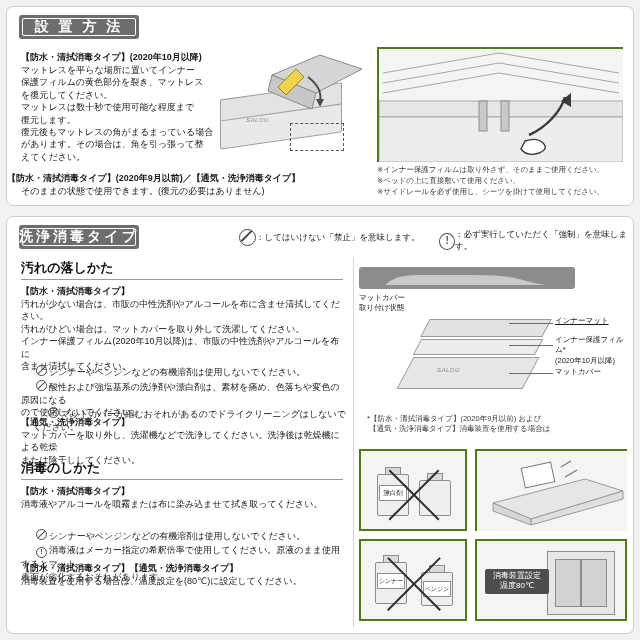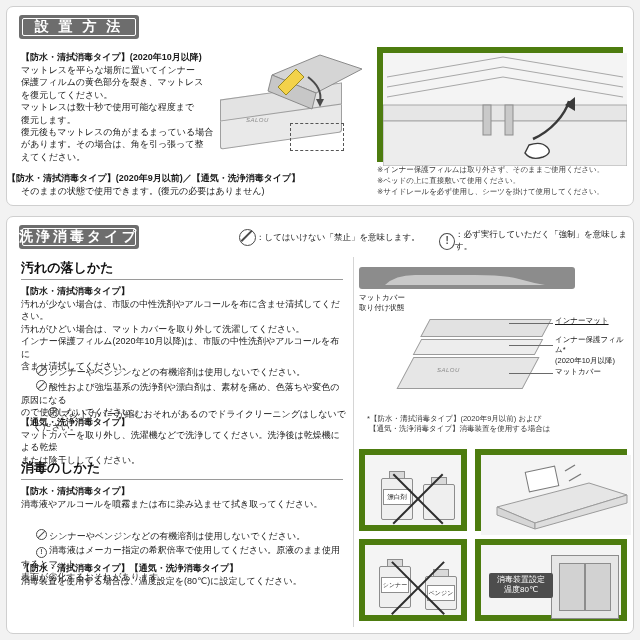--- a/index.html
+++ b/index.html
@@ -85,21 +85,21 @@
     content:"";position:absolute;left:-0.5px;top:3.1px;width:9px;height:1.2px;
     background:#4a4a4a;transform:rotate(-45deg);
   }
   .mini-bang{
     display:inline-block;width:9px;height:9px;border-radius:50%;
     border:1.2px solid #4a4a4a;vertical-align:-1px;margin-right:2px;
     font-size:7px;font-weight:bold;text-align:center;line-height:8px;color:#4a4a4a;
   }
 
   
-  .illus{position:absolute;background:#f4f4f4;border:6px solid #4d7c0f;box-sizing:border-box;}
+  .illus{position:absolute;background:#f4f4f4;border:2px solid #4d7c0f;box-sizing:border-box;}
   .illus-plain{position:absolute;}
 
   .divider-v{position:absolute;width:1px;background:#d5d5d5;}
 
   
   .mat-body{
     position:absolute;background:#e9e9e9;border:1px solid #9f9f9f;border-radius:3px;
   }
   .mat-top{position:absolute;background:#dcdcdc;border:1px solid #9f9f9f;}
   .logo{

